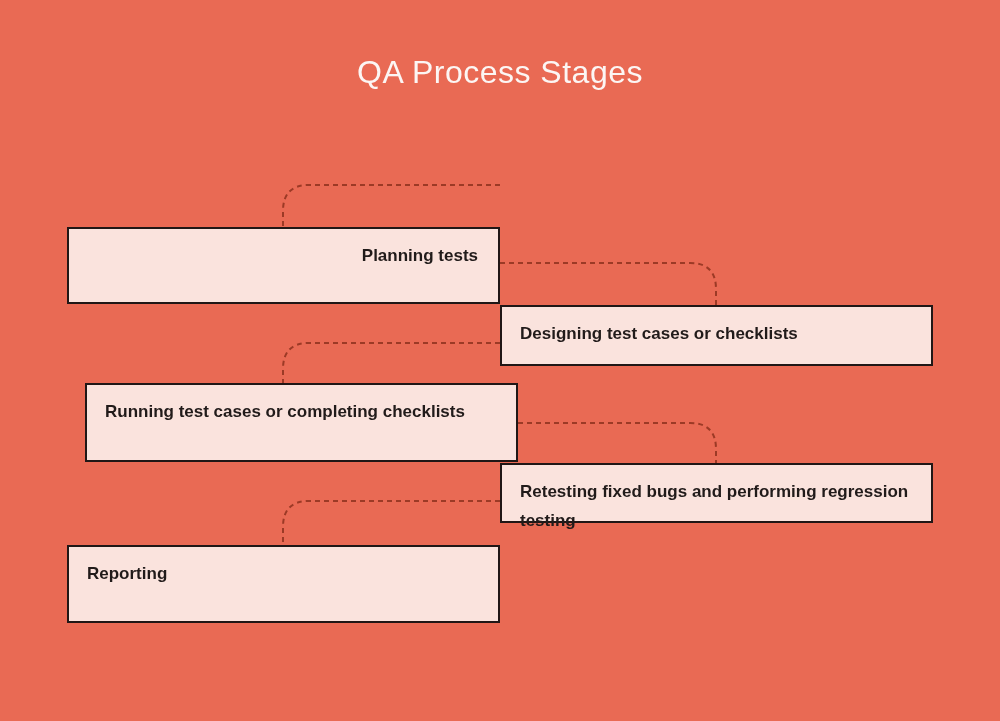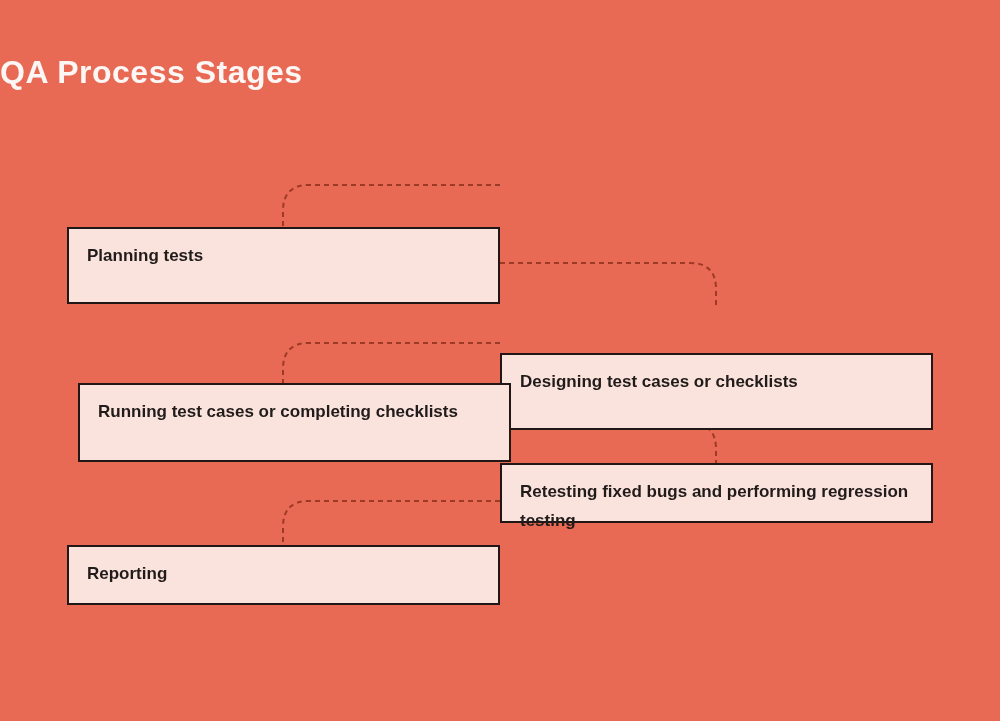--- a/index.html
+++ b/index.html
@@ -18,23 +18,23 @@
     height: 721px;
     background: var(--background);
     font-family: "Liberation Sans", "DejaVu Sans", sans-serif;
     overflow: hidden;
   }
   .title {
     position: absolute;
     top: 54px;
     left: 0;
     width: 100%;
-    text-align: left;
+    text-align: center;
     font-size: 32px;
-    font-weight: 700;
+    font-weight: 400;
     letter-spacing: 0.5px;
     color: var(--title-text);
   }
   .connectors {
     position: absolute;
     top: 0;
     left: 0;
     width: 1000px;
     height: 721px;
   }
@@ -49,25 +49,25 @@
     width: 433px;
     background: var(--box-fill);
     border: 2px solid var(--box-border);
     padding: 12px 20px 0 18px;
     color: var(--box-text);
     font-size: 17px;
     font-weight: 700;
     line-height: 29px;
   }
   .s1 { left: 500px; top: 145px; height: 81px; }
-  .s2 { left: 67px;  top: 227px; height: 77px; }
-  .s3 { left: 500px; top: 305px; height: 77px; margin-top: 48px; }
-  .s4 { left: 78px;  top: 383px; height: 79px; }
+  .s2 { left: 67px;  top: 227px; height: 77px; text-align: right; }
+  .s3 { left: 500px; top: 305px; height: 61px; }
+  .s4 { left: 85px;  top: 383px; height: 79px; }
   .s5 { left: 500px; top: 463px; height: 60px; }
-  .s6 { left: 67px;  top: 545px; height: 60px; }
+  .s6 { left: 67px;  top: 545px; height: 78px; }
 </style>
 </head>
 <body>
 
 <div class="canvas">
 
   <h1 class="title">QA Process Stages</h1>
 
   <svg class="connectors" viewBox="0 0 1000 721" xmlns="http://www.w3.org/2000/svg" aria-hidden="true">
     <path d="M 500 185 H 309 Q 283 185 283 211 V 227"></path>

